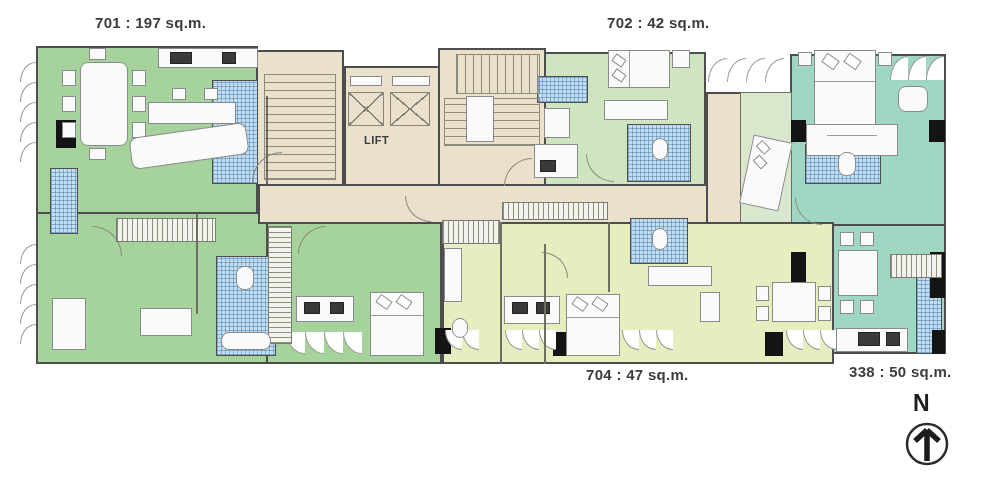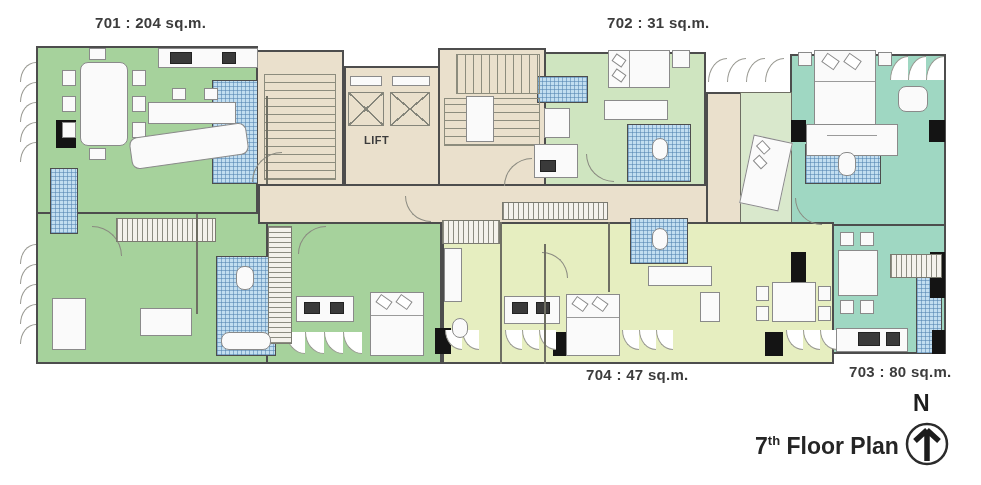--- a/index.html
+++ b/index.html
@@ -54,23 +54,23 @@
   .title sup{font-size:13px;}
   .north{position:absolute;color:#1d1d1d;font-weight:bold;font-size:23px;}
   .pillow{position:absolute;box-sizing:border-box;border:1px solid #8a8a8a;background:#fff;transform:rotate(35deg);}
   .bedline{position:absolute;background:#9a9a9a;height:1px;}
 </style>
 </head>
 <body>
 
 <div id="stage">
 
-  <div class="lbl" style="left:95px;top:14px;">701 : 204 sq.m.</div>
-  <div class="lbl" style="left:607px;top:14px;">702 : 31 sq.m.</div>
-  <div class="lbl" style="left:849px;top:363px;">703 : 80 sq.m.</div>
+  <div class="lbl" style="left:95px;top:14px;">701 : 197 sq.m.</div>
+  <div class="lbl" style="left:607px;top:14px;">702 : 42 sq.m.</div>
+  <div class="lbl" style="left:849px;top:363px;">338 : 50 sq.m.</div>
   <div class="lbl" style="left:586px;top:366px;">704 : 47 sq.m.</div>
 
   <div class="room" style="left: 36px; top: 46px; width: 222px; height: 168px; background-color: rgb(166, 210, 156);"></div>
   <div class="room" style="left: 36px; top: 212px; width: 232px; height: 152px; background-color: rgb(166, 210, 156);"></div>
   <div class="room" style="left: 266px; top: 222px; width: 176px; height: 142px; background-color: rgb(166, 210, 156);"></div>
 
   <div class="room" style="left: 256px; top: 50px; width: 88px; height: 142px; background-color: rgb(234, 224, 204);"></div>
   <div class="room" style="left: 344px; top: 66px; width: 96px; height: 126px; background-color: rgb(234, 224, 204);"></div>
   <div class="room" style="left: 438px; top: 48px; width: 108px; height: 144px; background-color: rgb(234, 224, 204);"></div>
   <div class="room" style="left: 258px; top: 184px; width: 534px; height: 40px; background-color: rgb(234, 224, 204);"></div>
@@ -263,22 +263,19 @@
   <div class="furn" style="left:444px;top:248px;width:18px;height:54px;"></div>
   <div class="furn round" style="left:452px;top:318px;width:16px;height:20px;"></div>
   <div class="furn" style="left:700px;top:292px;width:20px;height:30px;"></div>
 
   <div class="wline" style="left:196px;top:214px;width:2px;height:100px;"></div>
   <div class="wline" style="left:608px;top:222px;width:2px;height:70px;"></div>
   <div class="wline" style="left:544px;top:244px;width:2px;height:120px;"></div>
   <div class="wline" style="left:500px;top:222px;width:2px;height:142px;"></div>
   <div class="wline" style="left:266px;top:96px;width:2px;height:88px;"></div>
 
-  <div class="title" style="left:755px;top:433px;">
-    <span>7</span><sup>th</sup><span> Floor Plan</span>
-  </div>
   <div class="north" style="left:913px;top:390px;">N</div>
   <svg class="abs" style="left:904px;top:421px;" width="46" height="46" viewBox="0 0 46 46">
     <circle cx="23" cy="23" r="20" fill="#ffffff" stroke="#2b2b2b" stroke-width="2.5"></circle>
     <path d="M23 40 V9 M23 9 L11 20 M23 9 L35 20" stroke="#1c1c1c" stroke-width="5.5" fill="none"></path>
   </svg>
 
 </div>
 
 </body></html>

